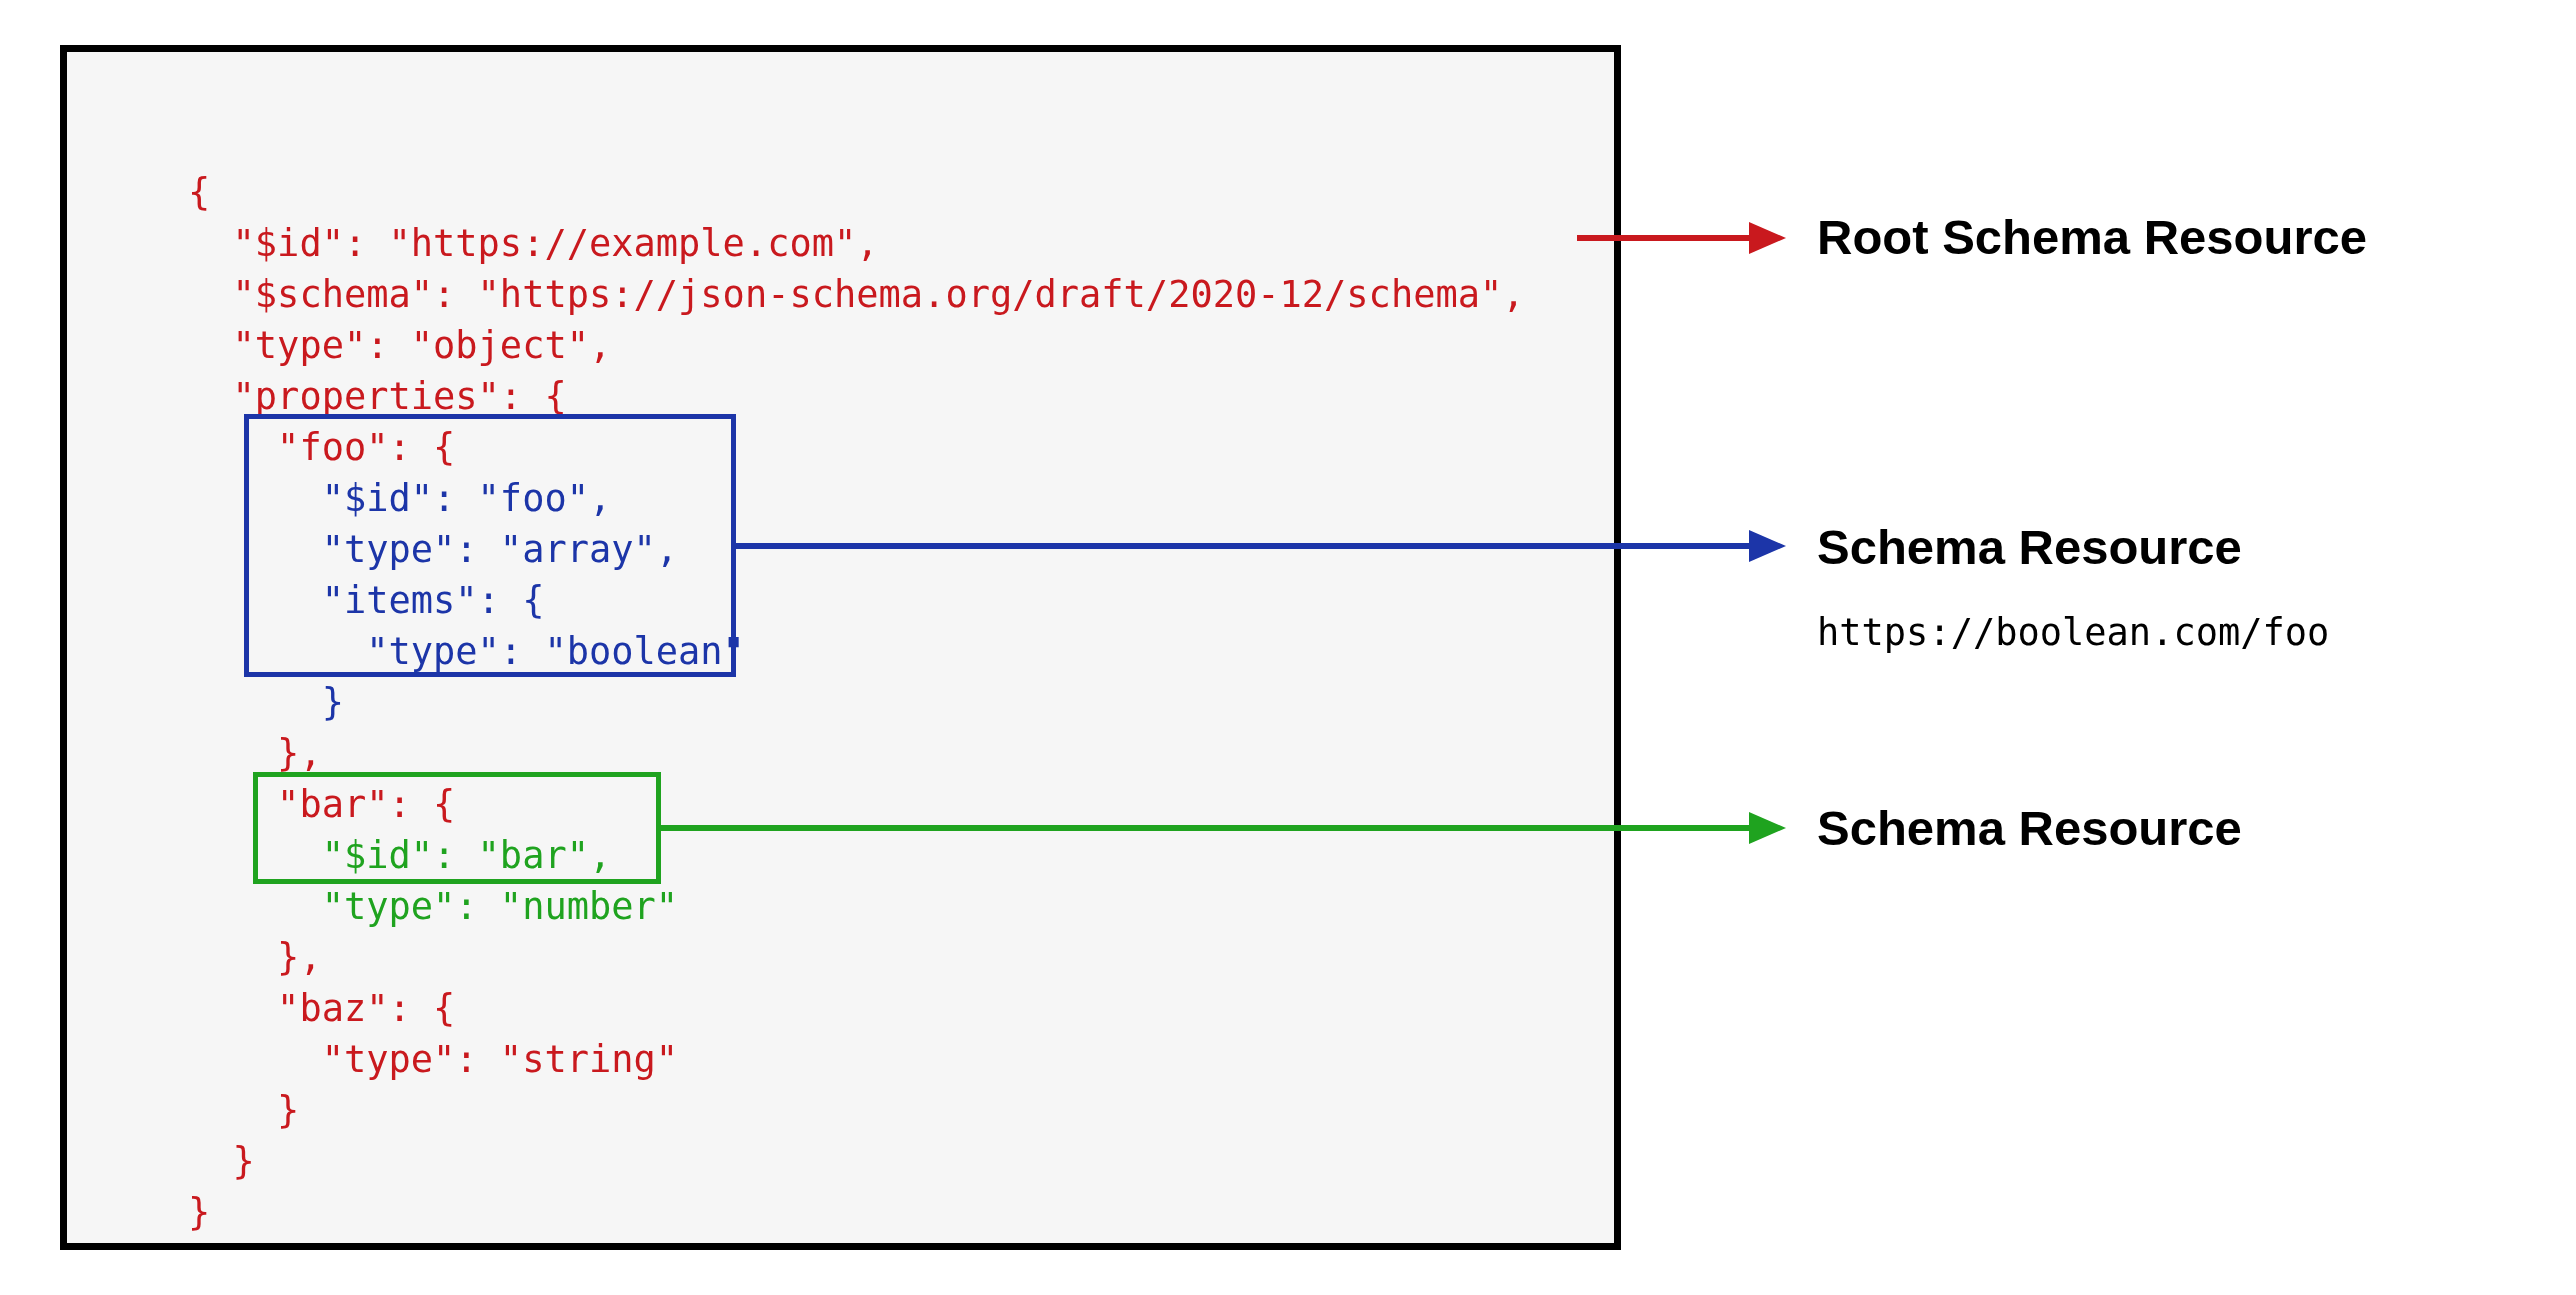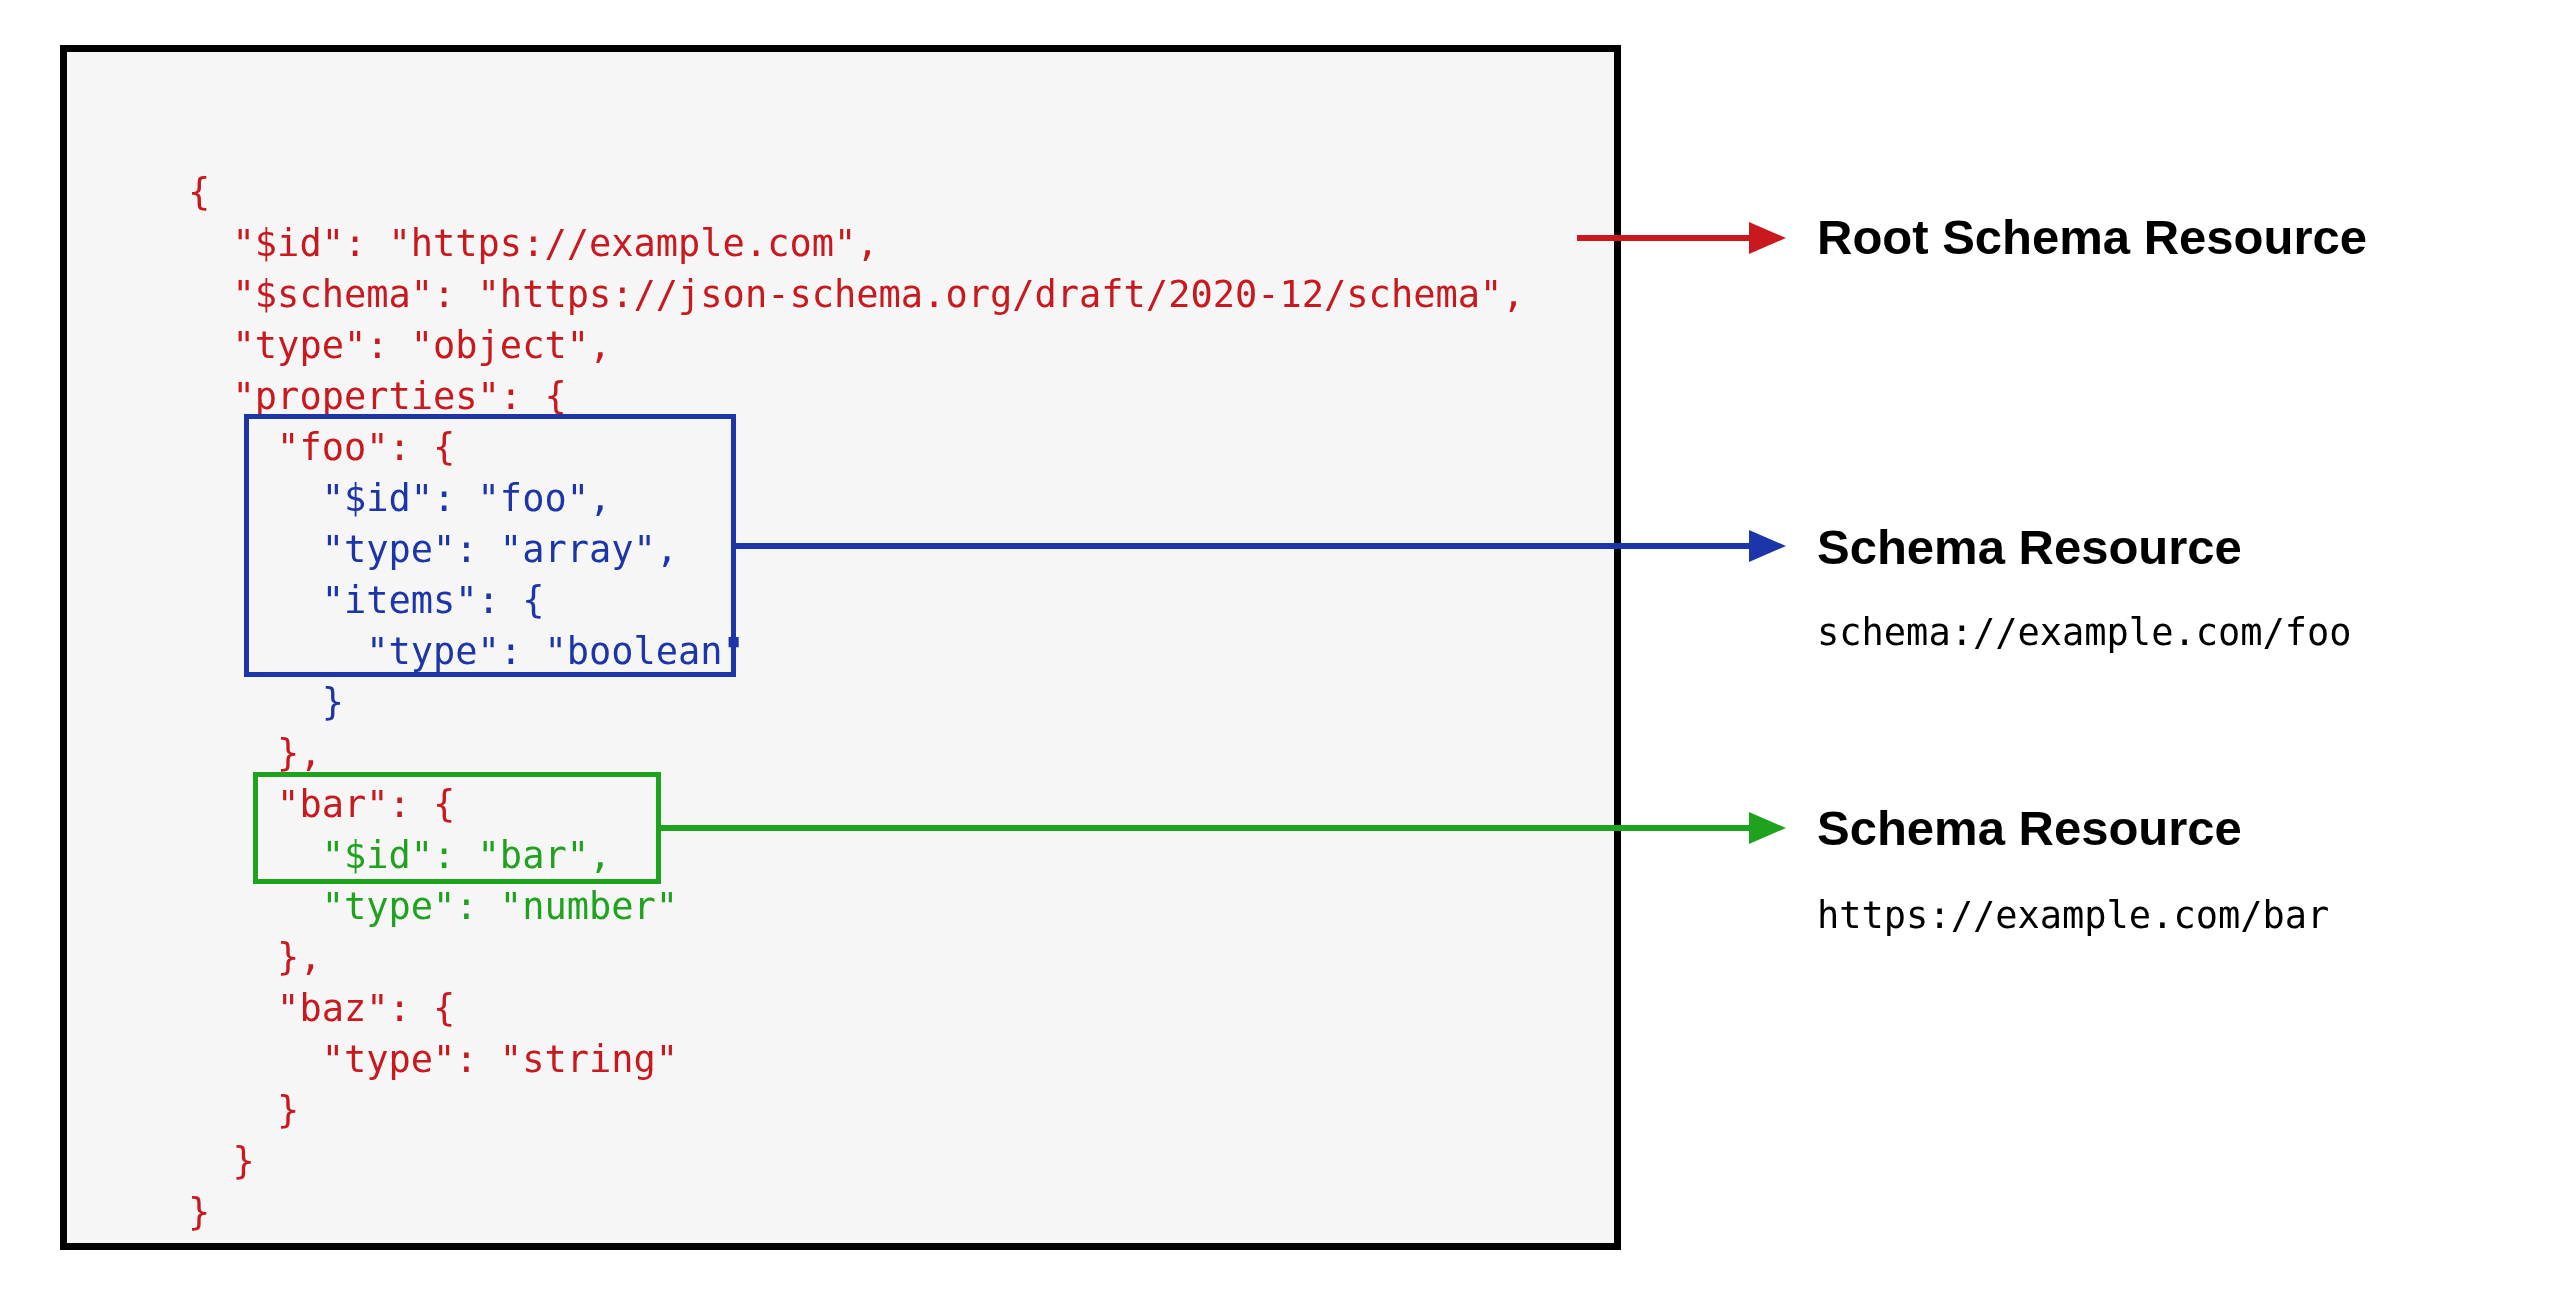--- a/index.html
+++ b/index.html
@@ -101,19 +101,18 @@
     <span class="head"></span>
   </div>
   <div class="arrow-bar">
     <span class="shaft"></span>
     <span class="head"></span>
   </div>
 
   <div class="ann-title t1">Root Schema Resource</div>
 
   <div class="ann-title t2">Schema Resource</div>
-  <div class="ann-url u2">schema://example.com/foo</div>
+  <div class="ann-url u2">https://boolean.com/foo</div>
 
   <div class="ann-title t3">Schema Resource</div>
-  <div class="ann-url u3">https://example.com/bar</div>
 
 </div>
 
 
 </body></html>

